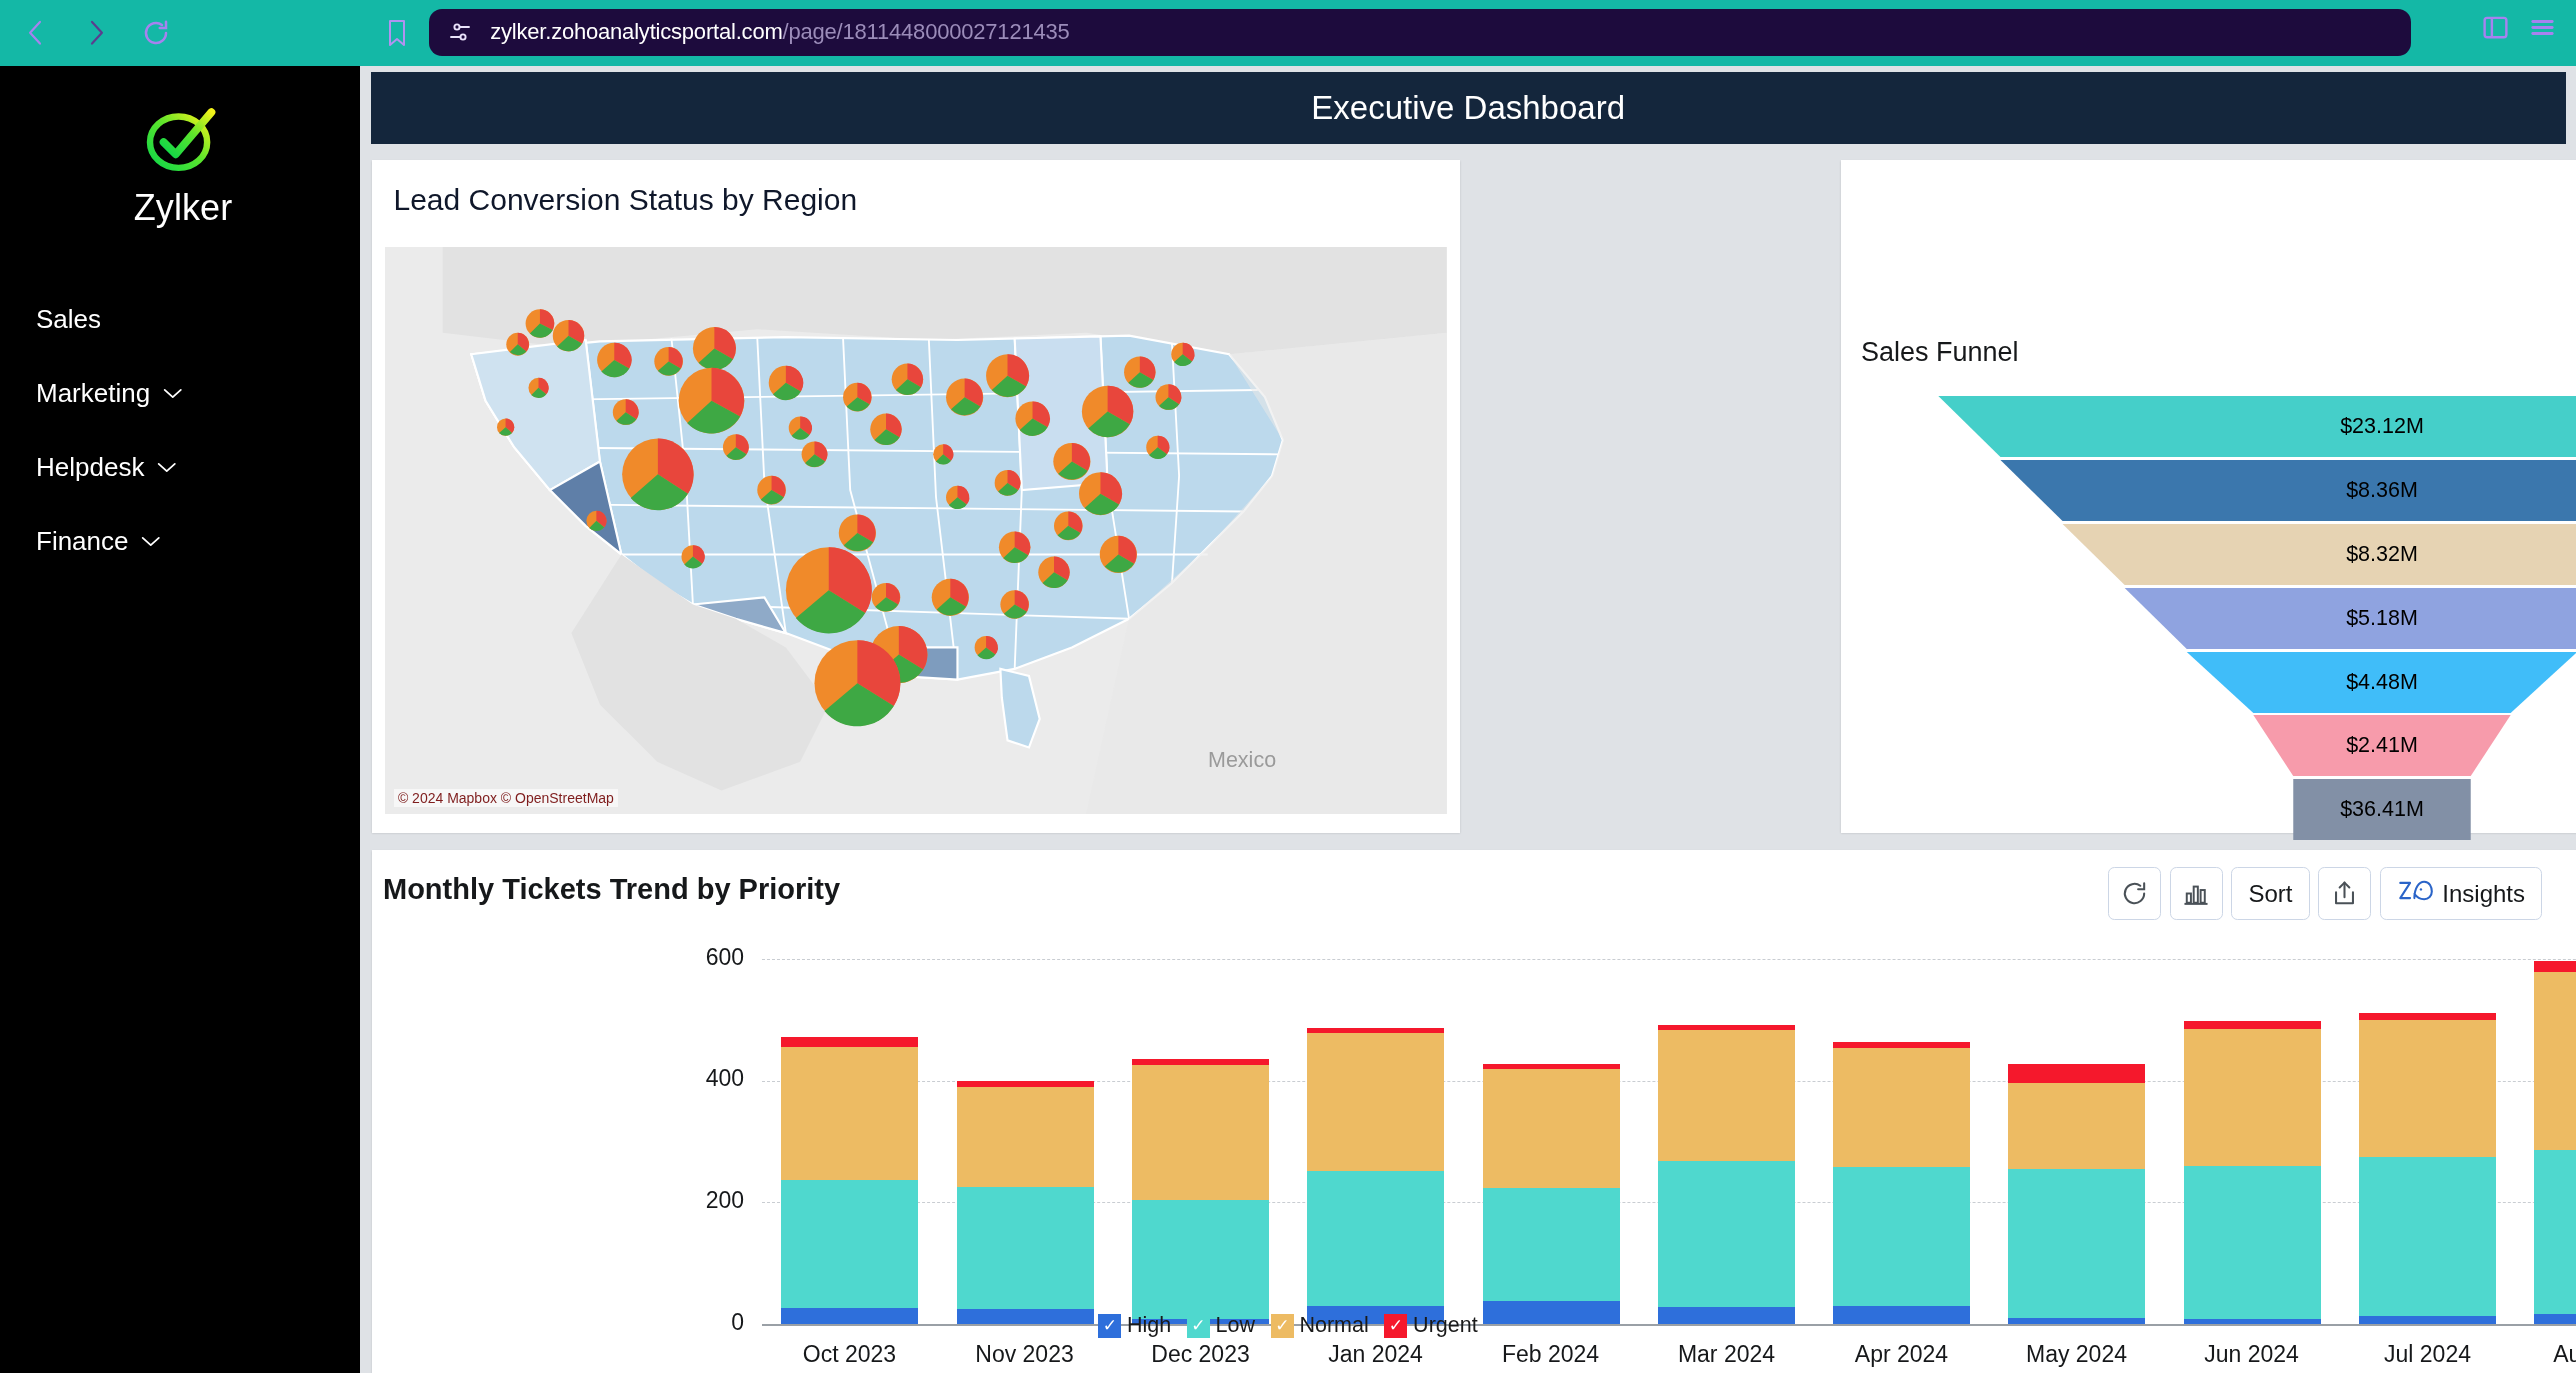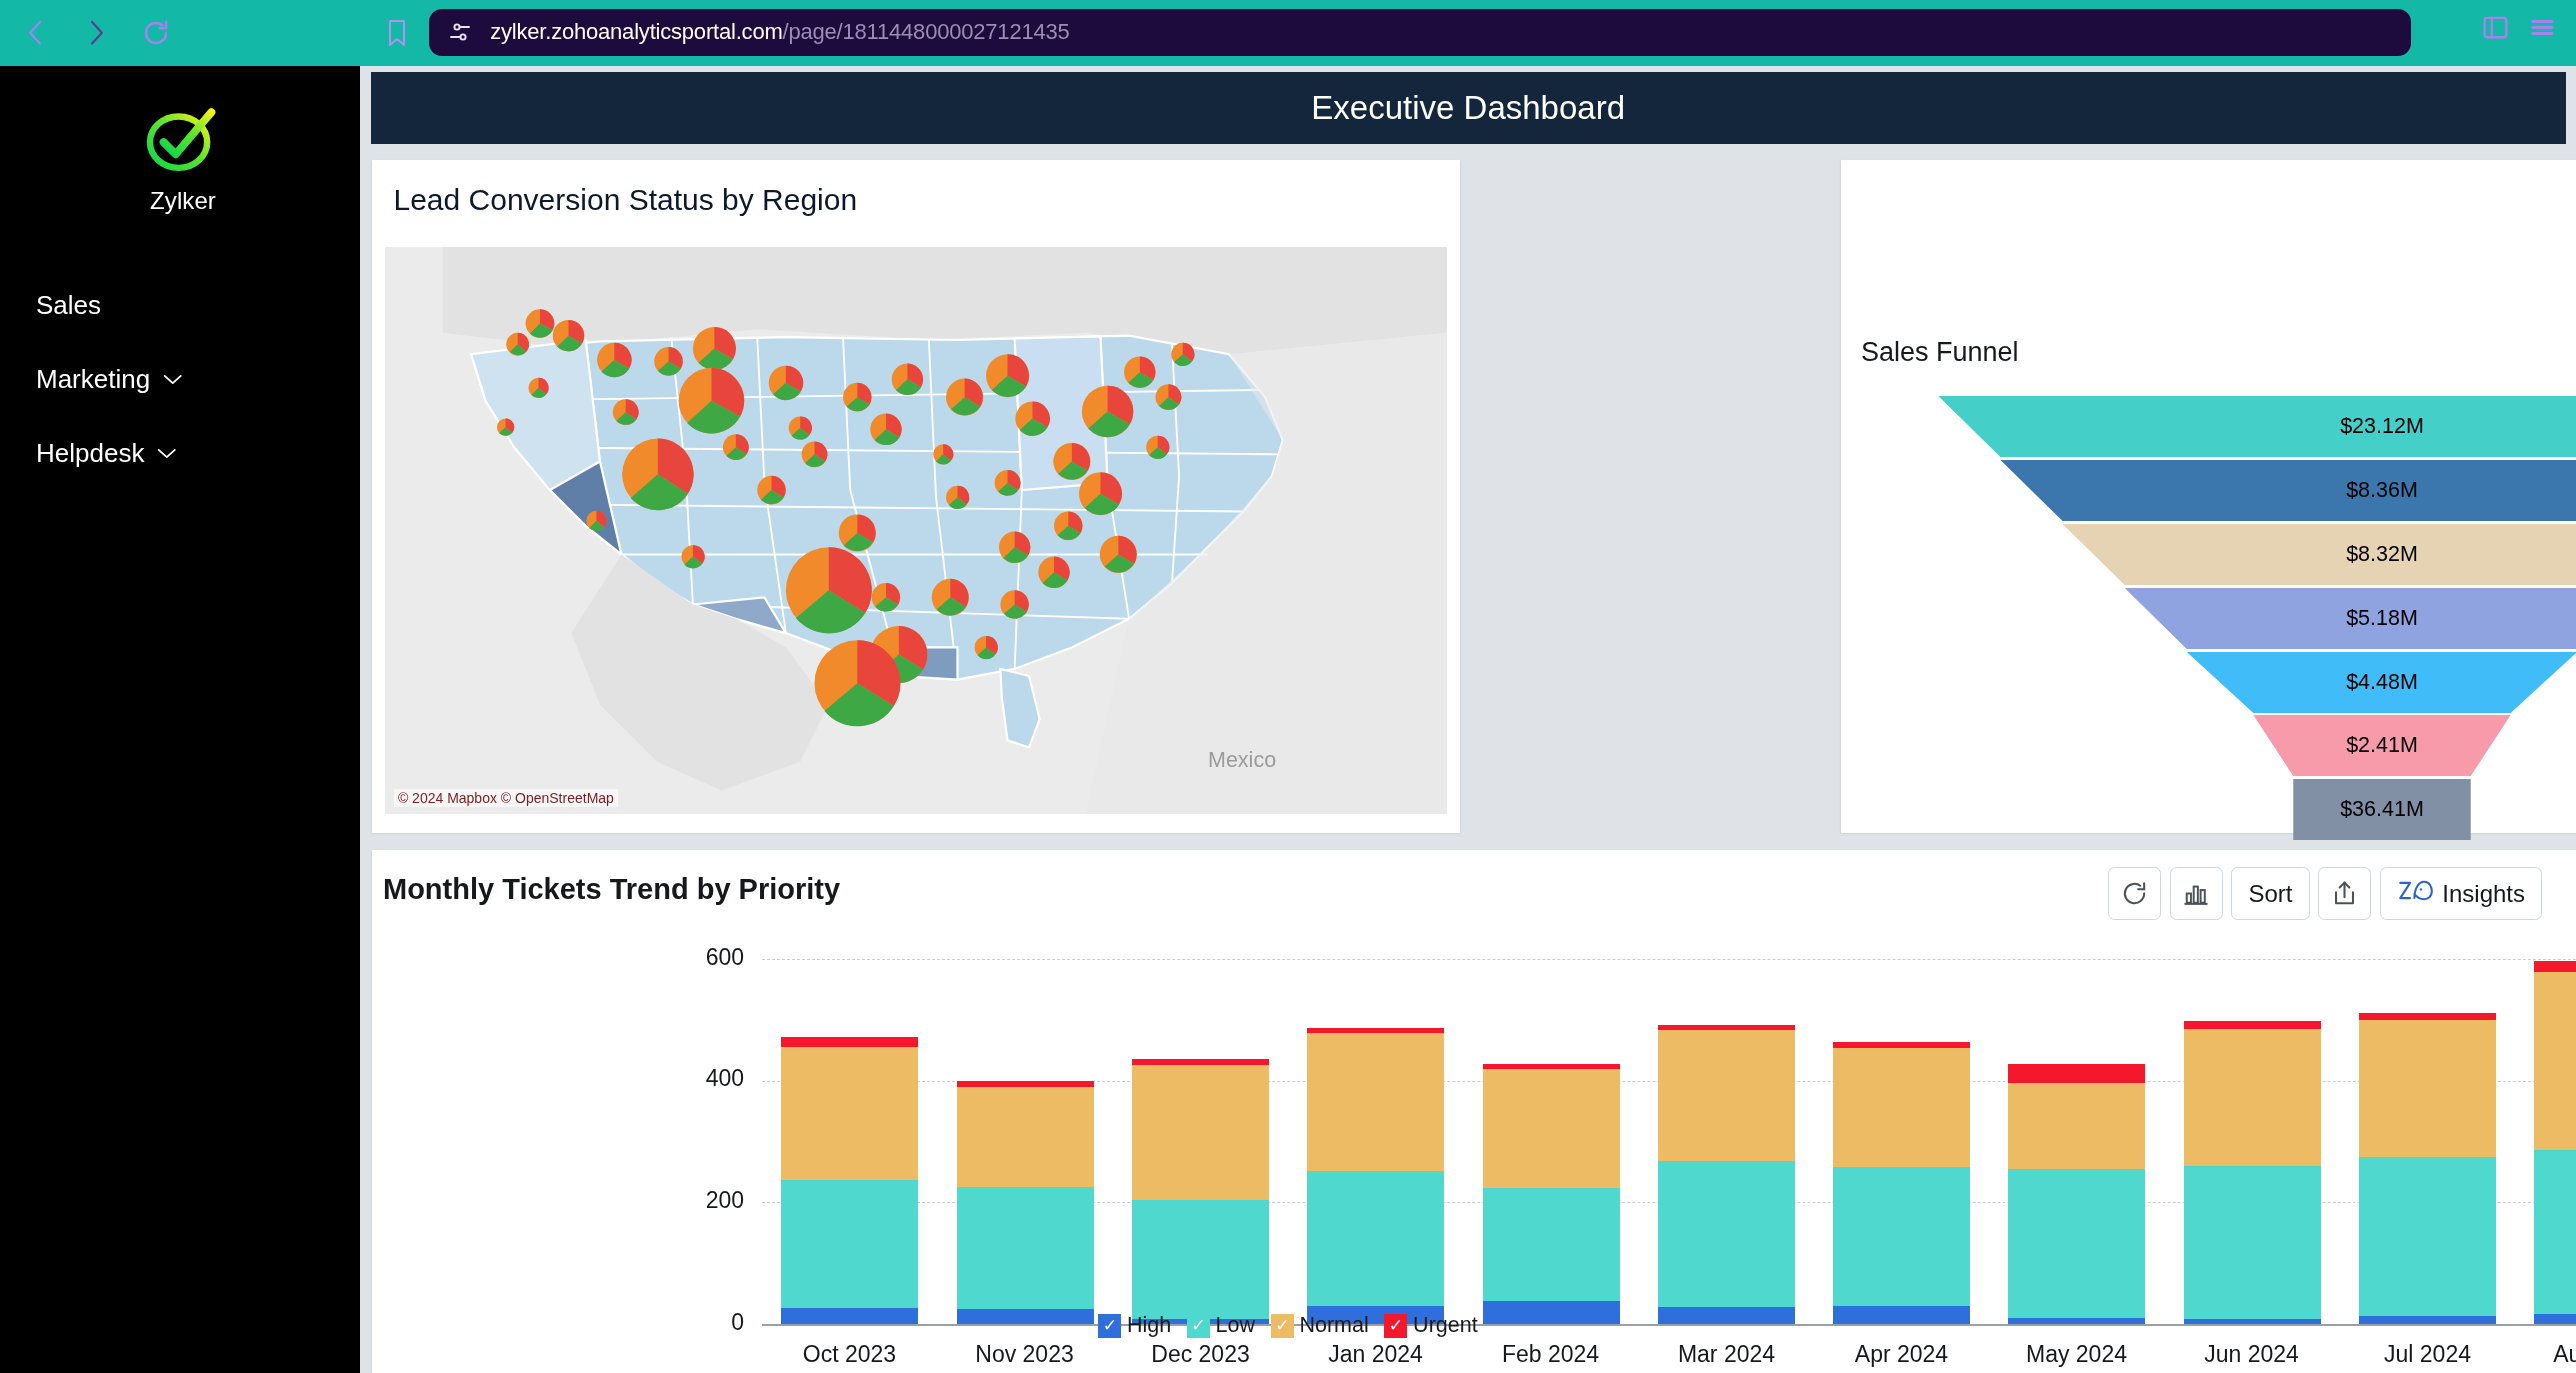--- a/index.html
+++ b/index.html
@@ -60,21 +60,21 @@
     position: absolute; left: 0; top: 66px;
     width: 360px; height: 1308px;
     background: #000000;
   }
   #logo-wrap {
     margin-top: 36px;
     display: flex; flex-direction: column; align-items: center;
   }
   #brand-name {
     margin-top: 7.2px;
-    color: #ffffff; font-size: 24px; font-weight: 400;
+    color: #ffffff; font-size: 36px; font-weight: 400;
     letter-spacing: 0.1px;
     margin-left: 6px;
   }
   #nav-list { margin-top: 53px; }
   .nav-item {
     display: flex; align-items: center;
     height: 74px;
     padding-left: 36px;
     color: #ffffff;
     font-size: 26px;
@@ -320,20 +320,28 @@
       </span>
     </div>
     <div class="nav-item">
       <span>Helpdesk</span>
       <span class="chev">
         <svg width="21.5" height="13" viewBox="0 0 24 14" fill="none" stroke="#ffffff" stroke-width="2" stroke-linecap="round" stroke-linejoin="round">
             <polyline points="3,3 12,11 21,3"></polyline>
           </svg>
       </span>
     </div>
+    <div class="nav-item">
+      <span>Finance</span>
+      <span class="chev">
+        <svg width="21.5" height="13" viewBox="0 0 24 14" fill="none" stroke="#ffffff" stroke-width="2" stroke-linecap="round" stroke-linejoin="round">
+            <polyline points="3,3 12,11 21,3"></polyline>
+          </svg>
+      </span>
+    </div>
   </div>
 </div>
 
 <div id="main">
 
   <div id="dash-header">
     <div id="dash-title">Executive Dashboard</div>
   </div>
 
   <div id="map-card">

